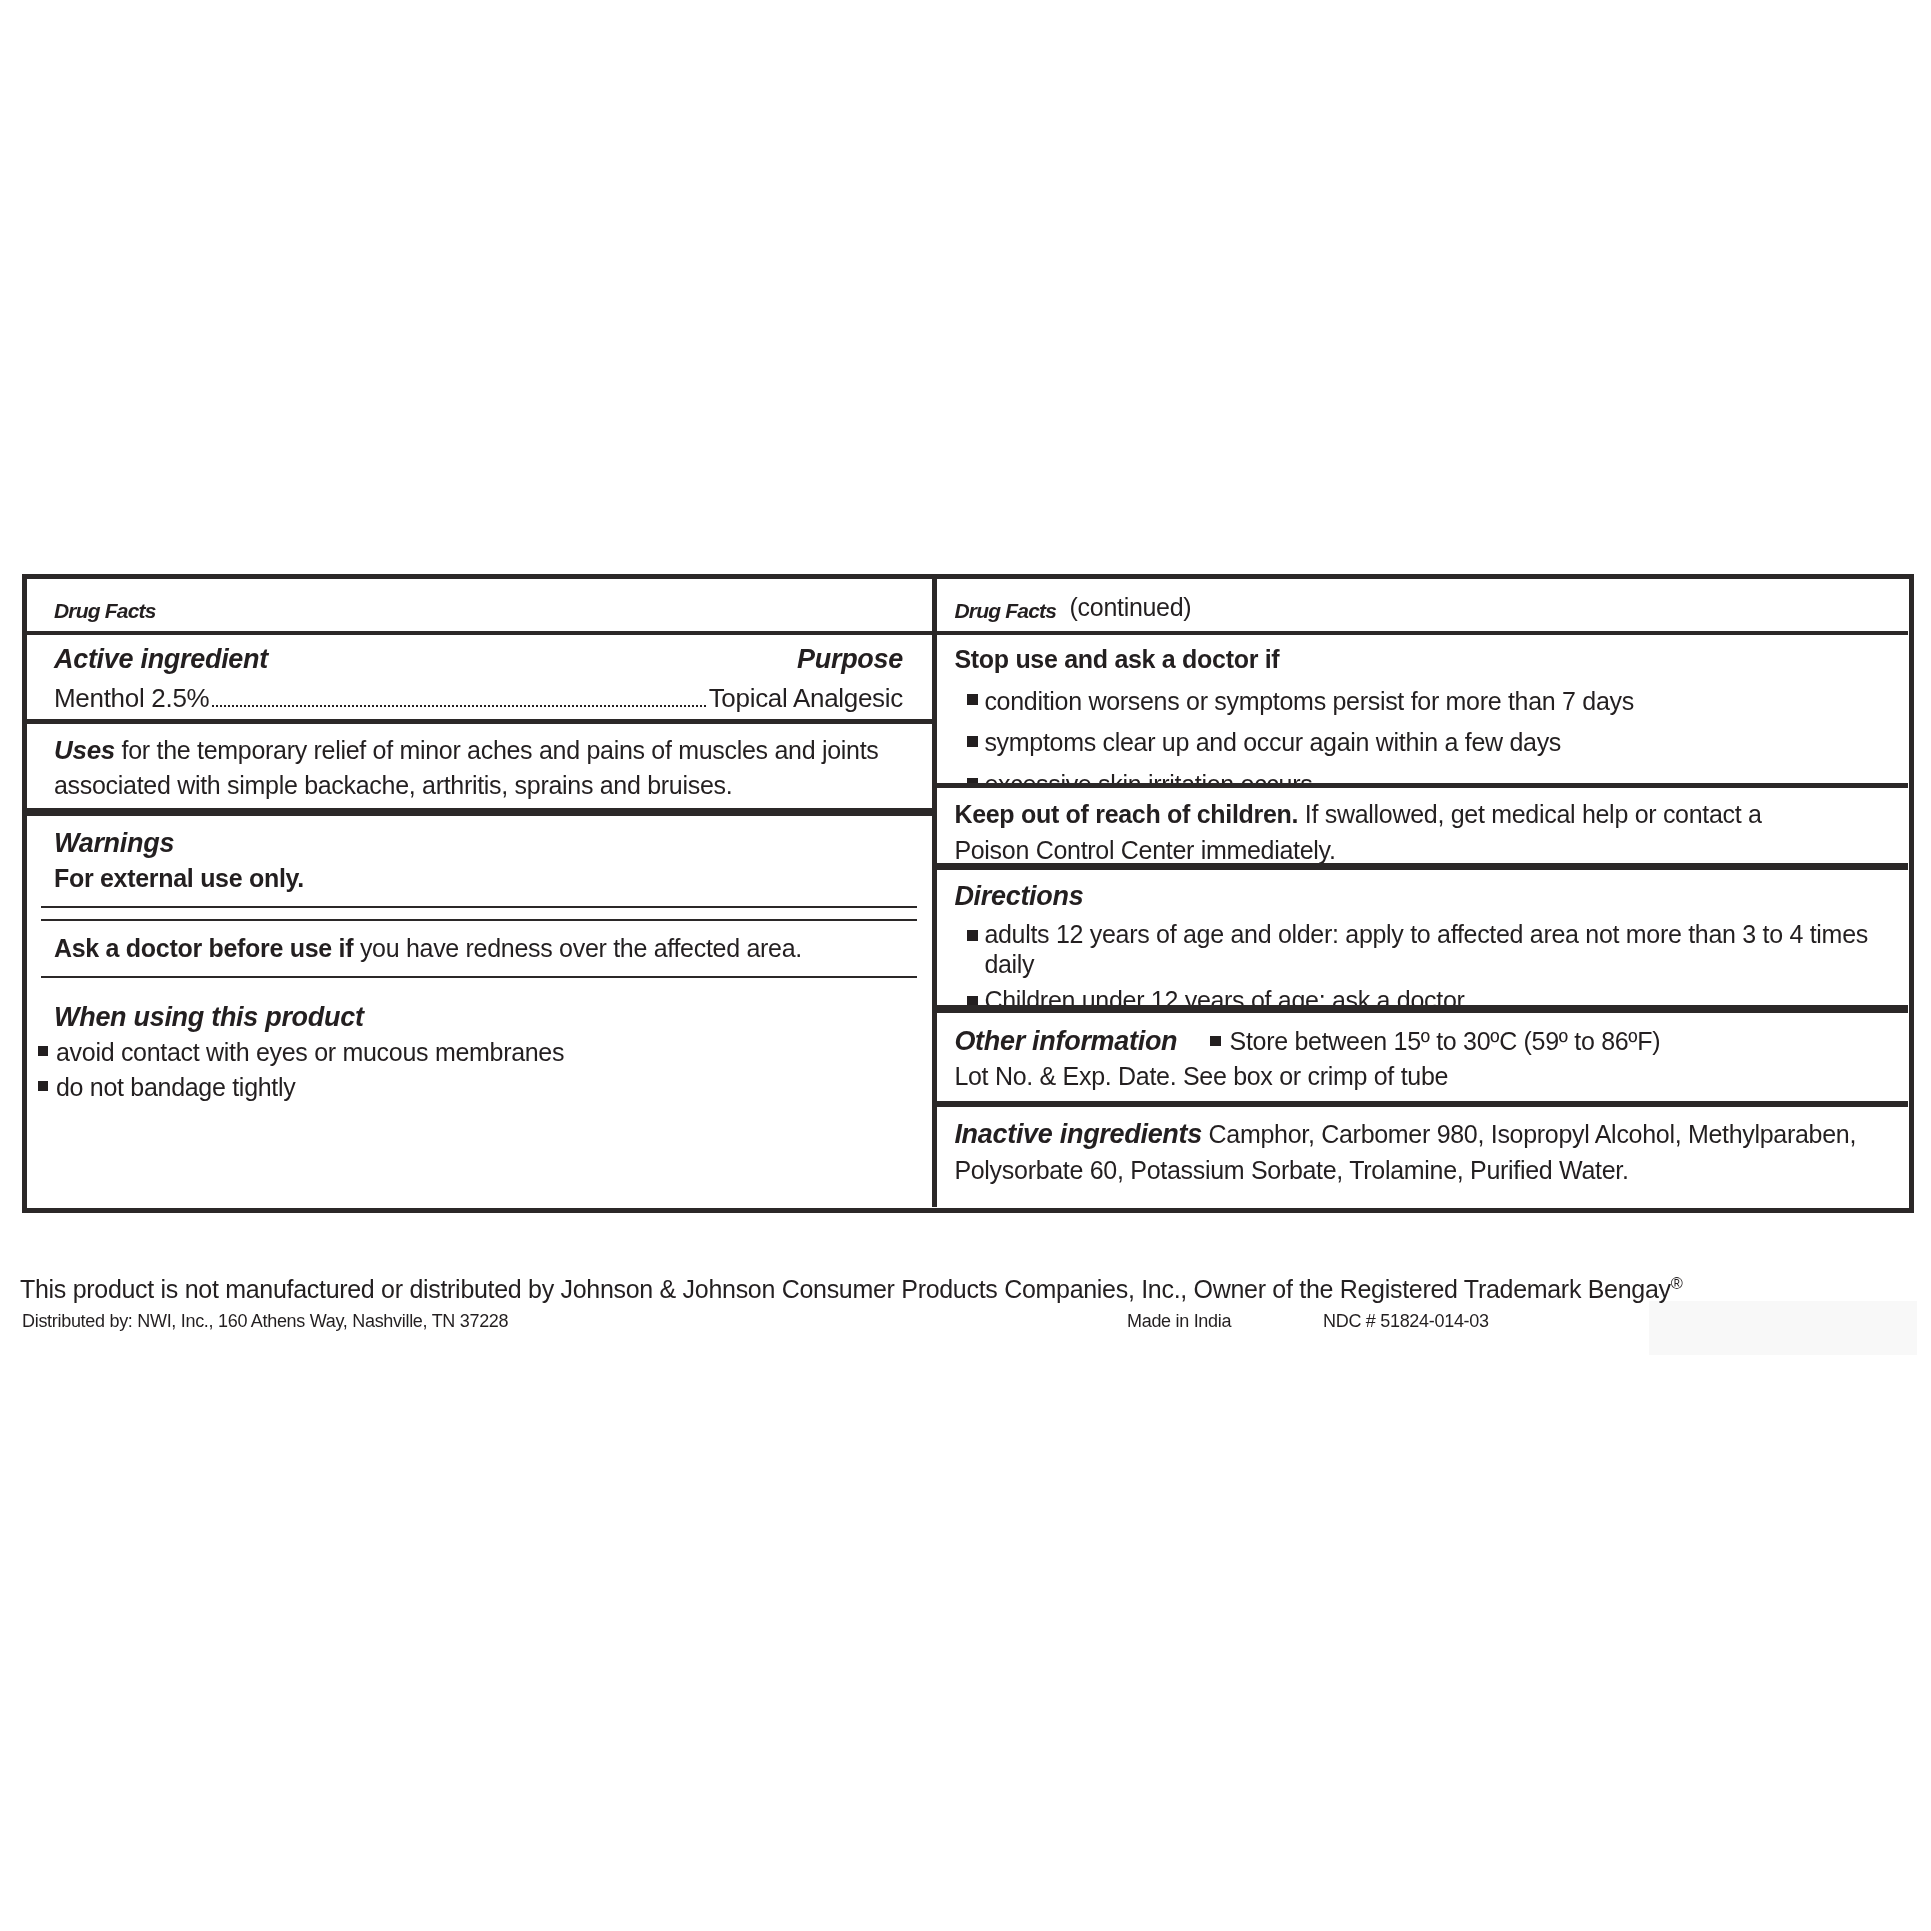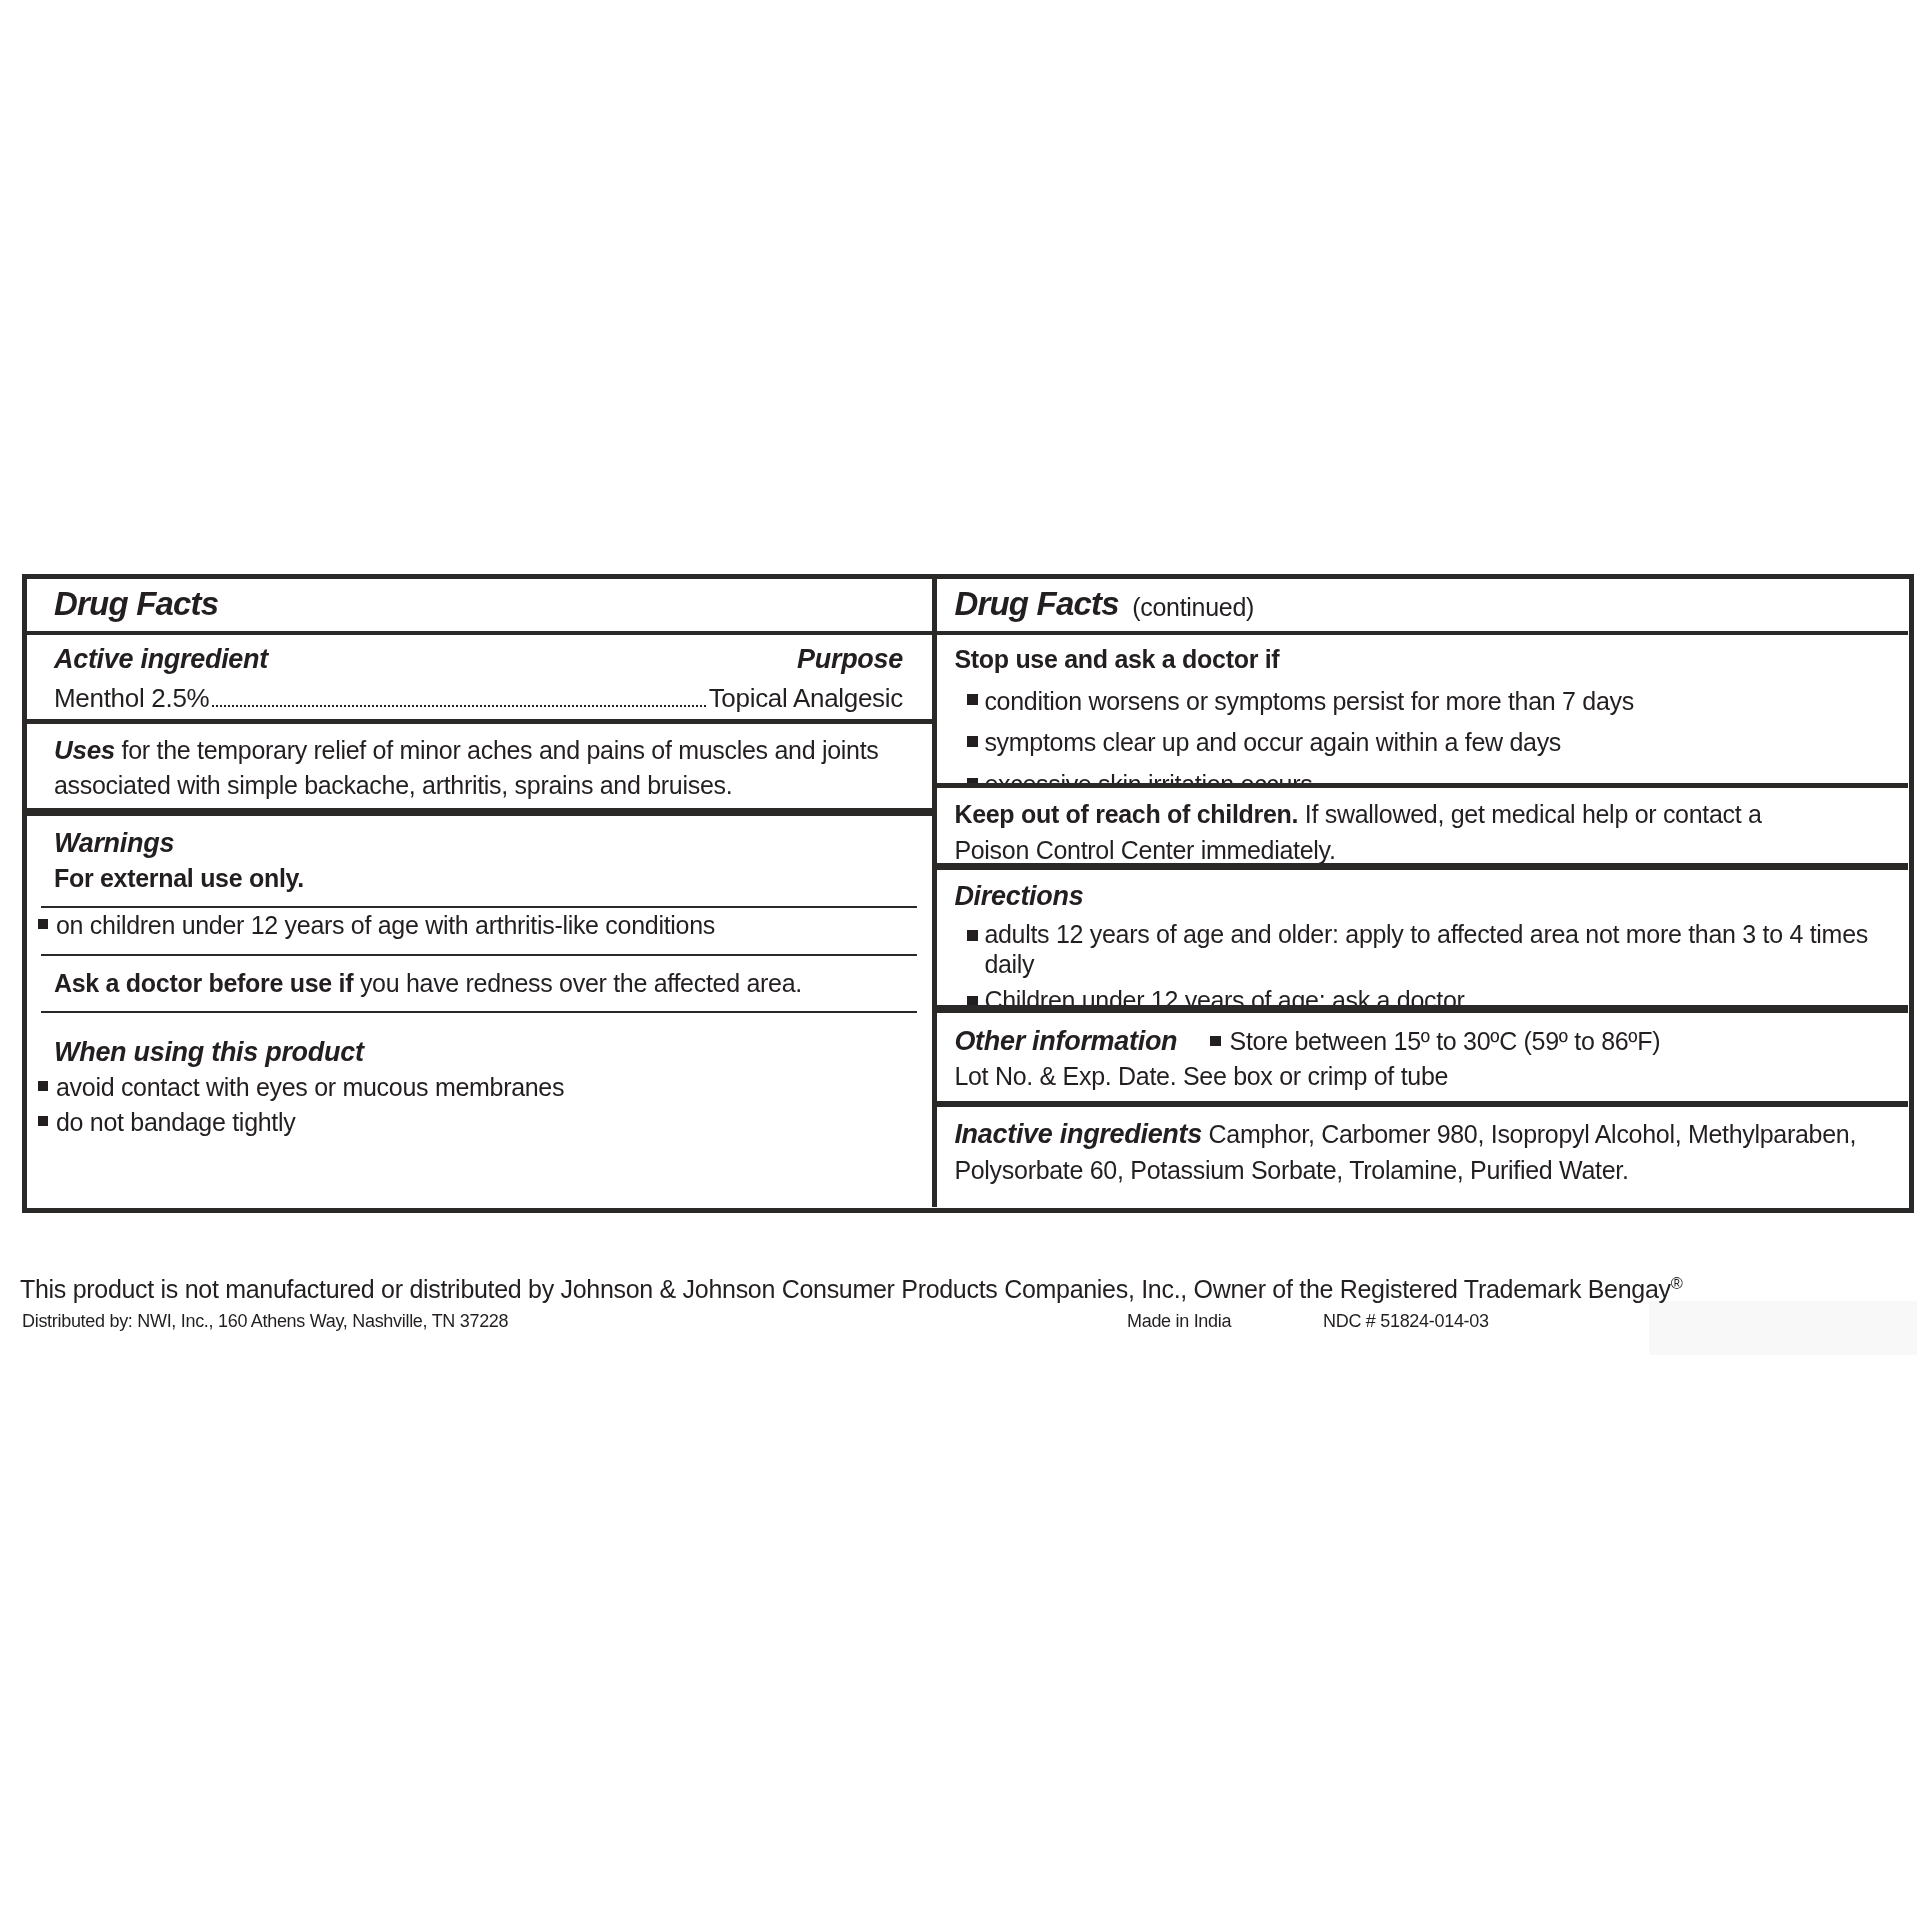--- a/index.html
+++ b/index.html
@@ -23,21 +23,21 @@
     background:#ffffff;
   }
   .col{box-sizing:border-box;height:628px;display:flex;flex-direction:column;}
   .col-left{width:905px;}
   .col-right{width:976px;border-left:5.8px solid #2b2828;}
 
   .sec{box-sizing:border-box;flex:none;overflow:hidden;}
 
   
   .hdr{height:56px;border-bottom:4.8px solid #2b2828;display:flex;align-items:flex-end;padding:0 0 7.7px 27px;}
-  .hdr .df{font-size:33px;font-weight:bold;font-style:italic;letter-spacing:-0.8px;}
+  .hdr .df{font-size:21px;font-weight:bold;font-style:italic;letter-spacing:-0.8px;}
   .hdr .cont{font-size:25px;margin-left:13.5px;padding-bottom:1px;}
   .col-right .hdr{padding-left:17.4px;}
 
   
   .t{font-size:25px;line-height:35px;}
   .b{font-weight:bold;}
   .bi{font-weight:bold;font-style:italic;}
 
   
   .lc-active{height:89px;border-bottom:5.8px solid #2b2828;padding:8.7px 29px 0 27px;}
@@ -110,24 +110,20 @@
       <div class="sec lc-uses t">
         <span class="bi h-run">Uses</span><span> for the temporary relief of minor aches and pains of muscles and joints associated with simple backache, arthritis, sprains and bruises.</span>
       </div>
 
       <div class="sec lc-warnings">
         <div class="pad bi t" style="font-size:27px;">Warnings</div>
         <div class="pad b t">For external use only.</div>
 
         <div class="rule"></div>
 
-        <div class="bullet t">
-          <span class="sq"></span>
-          <span>on children under 12 years of age with arthritis-like conditions</span>
-        </div>
 
         <div class="rule"></div>
 
         <div class="pad t" style="margin-top:9.7px;">
           <span class="b">Ask a doctor before use if</span><span> you have redness over the affected area.</span>
         </div>
 
         <div class="rule"></div>
 
         <div class="pad bi t" style="margin-top:22px;font-size:27px;">When using this product</div>

